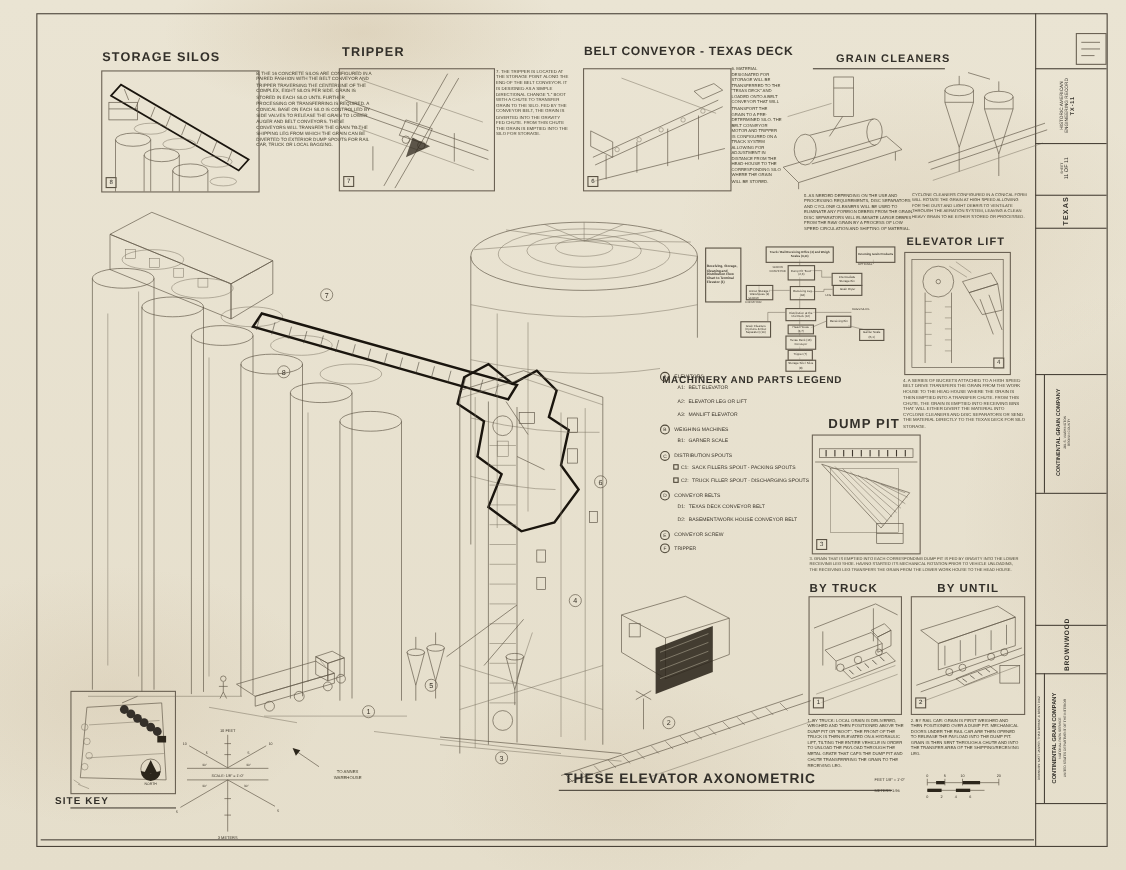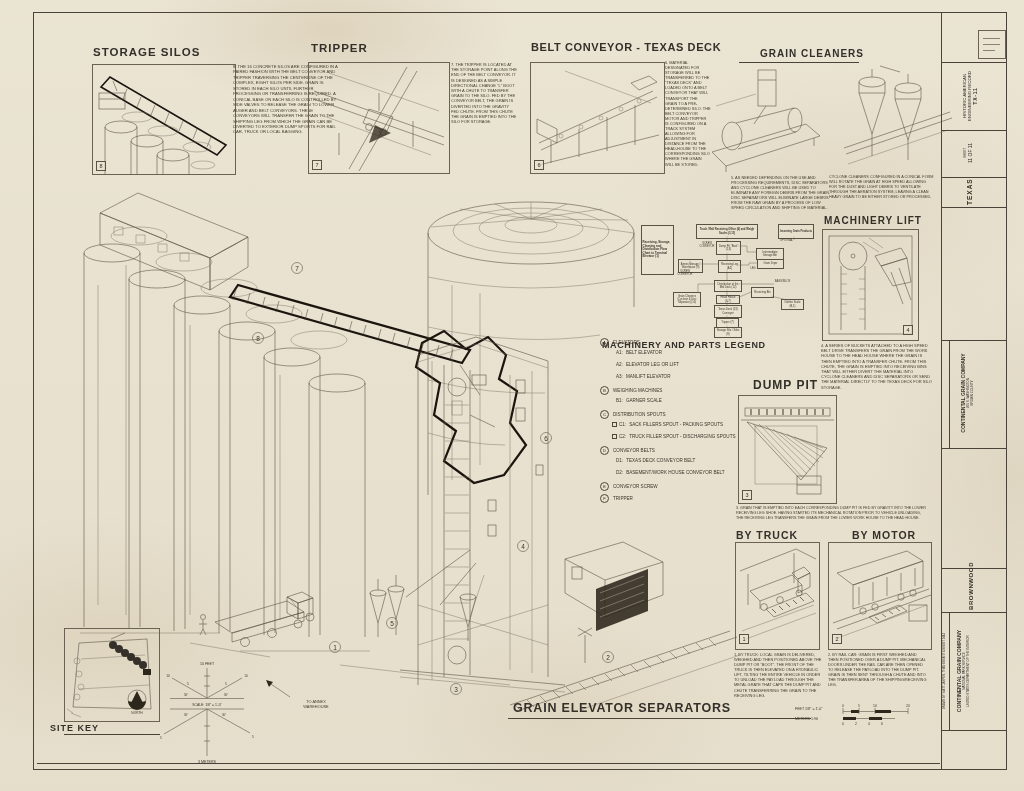--- a/index.html
+++ b/index.html
@@ -151,21 +151,21 @@
     <polygon class="ln" points="57,39 83,39 70,80"></polygon>
     <line class="ln" x1="70" y1="80" x2="70" y2="100"></line>
     <line class="ln" x1="70" y1="14" x2="70" y2="23"></line>
     <line class="ln" x1="6" y1="88" x2="112" y2="52"></line>
     <line class="ln" x1="8" y1="94" x2="114" y2="58"></line>
     <line class="lt" x1="10" y1="104" x2="110" y2="70"></line>
     <line class="ln" x1="42" y1="6" x2="62" y2="12"></line>
   </svg>
   <div class="note" style="left:829px;top:175px;width:106px;font-size:3.8px;">CYCLONE CLEANERS CONFIGURED IN A CONICAL FORM WILL ROTATE THE GRAIN AT HIGH SPEED ALLOWING FOR THE DUST AND LIGHT DEBRIS TO VENTILATE THROUGH THE AERATION SYSTEM, LEAVING A CLEAN HEAVY GRAIN TO BE EITHER STORED OR PROCESSED.</div>
 
-  <div class="ptitle" style="left:824px;top:215px;font-size:10px;">MACHINERY LIFT</div>
+  <div class="ptitle" style="left:824px;top:215px;font-size:10px;">ELEVATOR LIFT</div>
   <div class="pbox" style="left:822px;top:229px;width:95px;height:110px;">
     <svg width="95" height="110" viewBox="0 0 95 110">
       <rect class="ln" x="6" y="6" width="83" height="98"></rect>
       <circle class="ln" cx="30" cy="26" r="14"></circle>
         <circle class="ln" cx="30" cy="26" r="2"></circle>
       <line class="ln" x1="18" y1="36" x2="18" y2="100"></line>
       <line class="ln" x1="42" y1="36" x2="42" y2="100"></line>
       <line class="lt" x1="18" y1="44" x2="24" y2="44"></line>
         <line class="lt" x1="18" y1="54" x2="24" y2="54"></line>
       <line class="lt" x1="18" y1="64" x2="24" y2="64"></line>
@@ -313,21 +313,21 @@
           <line x1="57" y1="57" x2="61" y2="61"></line>
         <line x1="64" y1="54" x2="68" y2="58"></line>
       </g>
       <line class="lt" x1="6" y1="88" x2="78" y2="62"></line>
       <line class="lt" x1="10" y1="96" x2="80" y2="70"></line>
     </svg>
   </div>
   <div class="figtag" style="left:739px;top:634px;">1</div>
   <div class="note" style="left:734px;top:652px;width:88px;font-size:3.9px;">1. BY TRUCK: LOCAL GRAIN IS DELIVERED, WEIGHED AND THEN POSITIONED ABOVE THE DUMP PIT OR "BOOT". THE FRONT OF THE TRUCK IS THEN ELEVATED ON A HYDRAULIC LIFT, TILTING THE ENTIRE VEHICLE IN ORDER TO UNLOAD THE PAYLOAD THROUGH THE METAL GRATE THAT CAPS THE DUMP PIT AND CHUTE TRANSFERRING THE GRAIN TO THE RECEIVING LEG.</div>
 
-  <div class="ptitle" style="left:852px;top:529px;font-size:10.5px;">BY MOTOR</div>
+  <div class="ptitle" style="left:852px;top:529px;font-size:10.5px;">BY UNTIL</div>
   <div class="pbox" style="left:828px;top:542px;width:102px;height:106px;">
     <svg width="102" height="106" viewBox="0 0 102 106">
       <polygon class="ln" points="8,30 78,8 94,18 24,42"></polygon>
       <polygon class="ln" points="24,42 94,18 94,44 24,66"></polygon>
       <g stroke="#3f382e" stroke-width="0.5">
         <line x1="30" y1="44" x2="30" y2="62"></line>
           <line x1="44" y1="39" x2="44" y2="58"></line>
         <line x1="58" y1="34" x2="58" y2="53"></line>
           <line x1="72" y1="30" x2="72" y2="48"></line>
           <line x1="86" y1="25" x2="86" y2="43"></line>
@@ -605,21 +605,21 @@
       <circle class="ln" cx="218" cy="173" r="5.5"></circle>
         <text x="218" y="175.5" text-anchor="middle">8</text>
     </g>
   </svg>
 
   <div style="position:absolute;left:283px;top:699px;width:66px;text-align:center;font-size:3.9px;line-height:1.3;color:#45402f;">
     <div>TO ANNEX</div>
     <div>WAREHOUSE</div>
   </div>
 
-  <div class="ptitle" style="left:513px;top:701px;font-size:12.5px;letter-spacing:0.8px;">GRAIN ELEVATOR SEPARATORS</div>
+  <div class="ptitle" style="left:513px;top:701px;font-size:12.5px;letter-spacing:0.8px;">THESE ELEVATOR AXONOMETRIC</div>
   <div class="hline" style="left:508px;top:718px;width:303px;height:0.9px;"></div>
 
   <svg style="left:795px;top:699px;" width="140" height="30" viewBox="0 0 140 30">
     <text x="0" y="11" font-size="3.6">FEET 1/8" = 1'-0"</text>
     <line class="ln" x1="48" y1="12.5" x2="113" y2="12.5"></line>
     <rect class="dk" x="56" y="11" width="8" height="3"></rect>
     <rect class="dk" x="80" y="11" width="16" height="3"></rect>
     <line class="ln" x1="48" y1="9" x2="48" y2="15"></line>
       <line class="ln" x1="64" y1="9" x2="64" y2="15"></line>
     <line class="ln" x1="80" y1="9" x2="80" y2="15"></line>

